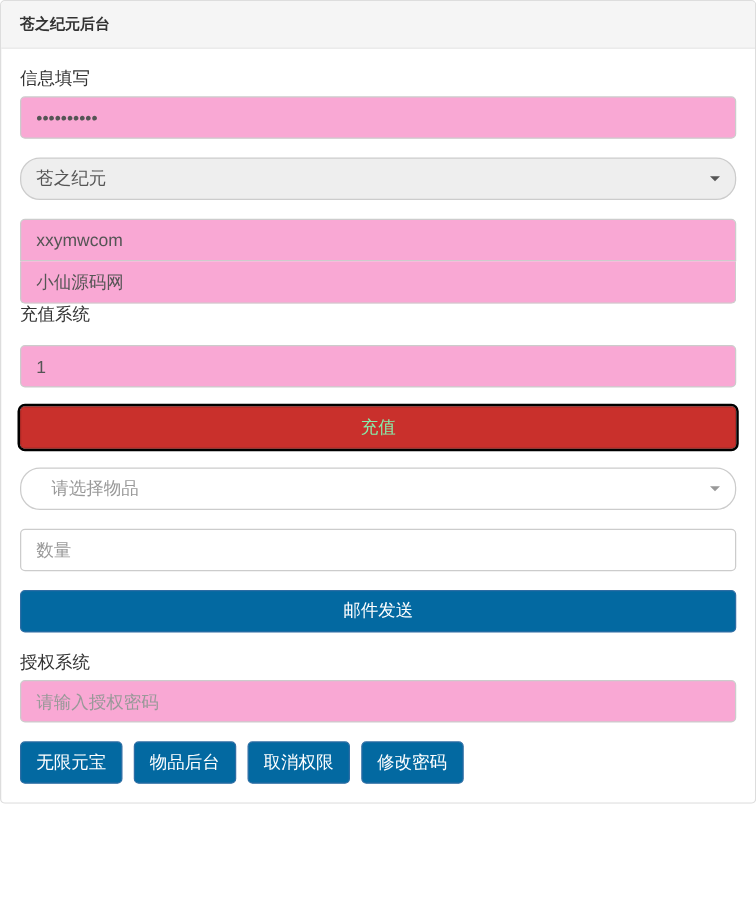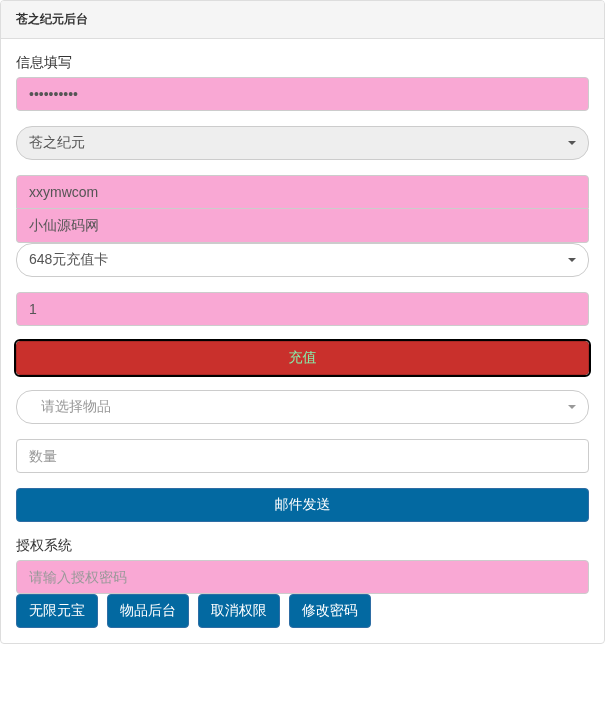--- a/index.html
+++ b/index.html
@@ -18,21 +18,21 @@
 .input-group .form-control:last-child { border-bottom-left-radius: 4px; border-bottom-right-radius: 4px; border-top: 0; }
 .dropdown-toggle { position: relative; display: block; width: 100%; height: 34px; padding: 6px 24px 6px 12px; font-size: 14px; line-height: 1.42857; text-align: left; background: #eee; border: 1px solid #ccc; border-radius: 16px; cursor: pointer; color: #555; }
 .dropdown-toggle.white { background: #fff; }
 .dropdown-toggle.disabled { background: #fff; color: #999; cursor: not-allowed; padding-left: 24px; }
 .caret { position: absolute; right: 12px; top: 50%; margin-top: -2px; width: 0; height: 0; border-left: 4px solid transparent; border-right: 4px solid transparent; border-top: 4px solid #555; }
 .dropdown-toggle.disabled .caret { border-top-color: #999; }
 .btn { display: inline-block; padding: 6px 12px; font-size: 14px; line-height: 1.42857; text-align: center; border: 1px solid transparent; border-radius: 4px; cursor: pointer; vertical-align: middle; }
 .btn-block { display: block; width: 100%; }
 .btn-danger { color: #86efac; background: #c9302c; border-color: #ac2925; outline: 2px solid #000; outline-offset: 0; }
 .btn-primary { color: #fff; background: #0369a1; border-color: #2e6da4; }
-.btn-row { }
+.btn-row { margin-top: 15px; }
 .btn-row .btn { margin-right: 5px; }
 .disabled-input { background: #fff; cursor: not-allowed; color: #999; }
 </style>
 </head>
 <body>
 
 <div class="panel">
   <div class="panel-heading">
     <div class="panel-title">苍之纪元后台</div>
   </div>
@@ -49,24 +49,21 @@
         <span class="caret"></span>
       </button>
     </div>
 
     <div class="form-group input-group">
       <input type="text" class="form-control" value="xxymwcom" style="">
       <input type="text" class="form-control" value="小仙源码网" style="">
     </div>
 
     <div class="form-group">
-      <button type="button" class="dropdown-toggle white">
-        <span>648元充值卡</span>
-        <span class="caret"></span>
-      </button>
+      <label>充值系统</label>
     </div>
 
     <div class="form-group">
       <input type="text" class="form-control" value="1" style="">
     </div>
 
     <div class="form-group">
       <button type="button" class="btn btn-danger btn-block">充值</button>
     </div>
 

